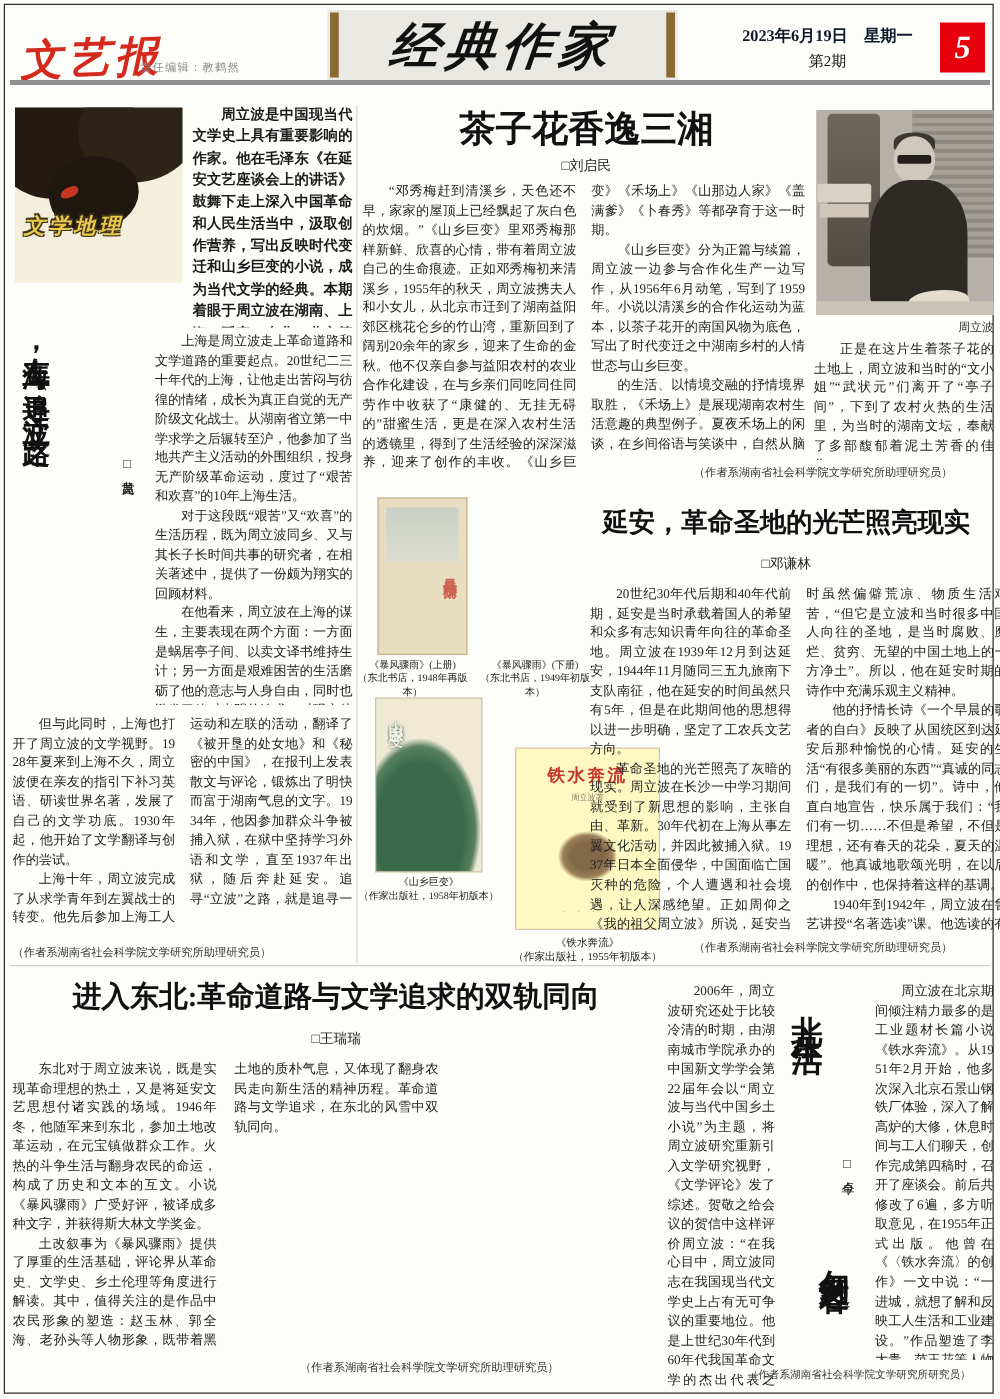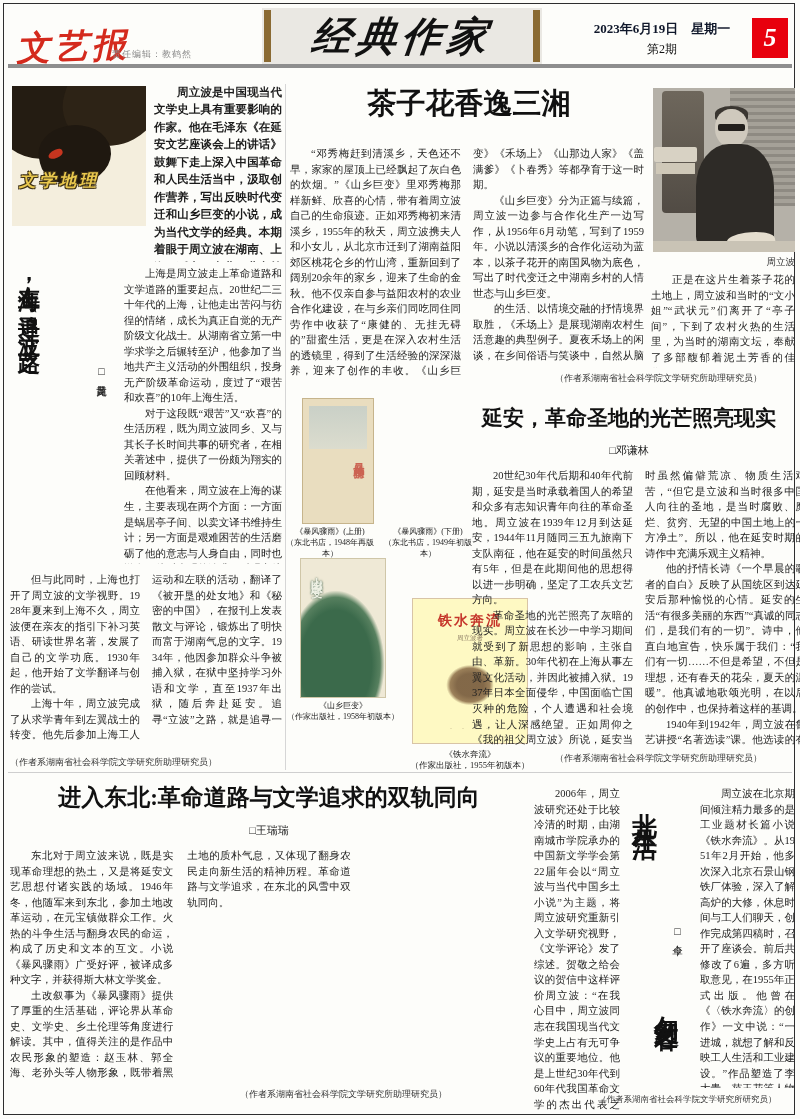--- a/index.html
+++ b/index.html
@@ -109,20 +109,21 @@
       <i class="art-red"></i>
       <span class="art-label">文学地理</span>
     </div>
     <div class="introtext jt">周立波是中国现当代文学史上具有重要影响的作家。他在毛泽东《在延安文艺座谈会上的讲话》鼓舞下走上深入中国革命和人民生活当中，汲取创作营养，写出反映时代变迁和山乡巨变的小说，成为当代文学的经典。本期着眼于周立波在湖南、上海、延安、东北、北京等生活、学习、工作、写作的地理空间，对相关研究成果进行简要的学术梳理，进一步认识一位为人民写作的作家的成长之路。感谢学者卓今为本期从策划到组稿所做的努力。</div>
 
   </div>
 
   <div class="abs vline" style="left:285px;top:84px;height:686px"></div>
 
   <div class="abs h-title" style="left:290px;top:84px;width:358px;font-size:29px">茶子花香逸三湘</div>
+  <div class="abs h-author" style="left:290px;top:125px;width:358px">□刘启民</div>
   <div class="abs body-txt jt cols2" style="left:290px;top:146px;width:354px;height:242px">
     <p>“邓秀梅赶到清溪乡，天色还不早，家家的屋顶上已经飘起了灰白色的炊烟。”《山乡巨变》里邓秀梅那样新鲜、欣喜的心情，带有着周立波自己的生命痕迹。正如邓秀梅初来清溪乡，1955年的秋天，周立波携夫人和小女儿，从北京市迁到了湖南益阳郊区桃花仑乡的竹山湾，重新回到了阔别20余年的家乡，迎来了生命的金秋。他不仅亲自参与益阳农村的农业合作化建设，在与乡亲们同吃同住同劳作中收获了“康健的、无挂无碍的”甜蜜生活，更是在深入农村生活的透镜里，得到了生活经验的深深滋养，迎来了创作的丰收。《山乡巨变》《禾场上》《山那边人家》《盖满爹》《卜春秀》等都孕育于这一时期。</p>
     <p>《山乡巨变》分为正篇与续篇，周立波一边参与合作化生产一边写作，从1956年6月动笔，写到了1959年。小说以清溪乡的合作化运动为蓝本，以茶子花开的南国风物为底色，写出了时代变迁之中湖南乡村的人情世态与山乡巨变。</p>
     <p>的生活、以情境交融的抒情境界取胜，《禾场上》是展现湖南农村生活意趣的典型例子。夏夜禾场上的闲谈，在乡间俗语与笑谈中，自然从脑子里泛溢出来，那生命的气息为当时的文坛带来了清新的茶子花香。</p>
   </div>
   <div class="abs photo">
     <i class="ph-curtain"></i>
     <i class="ph-shelf"></i>
     <i class="ph-books"></i>
     <i class="ph-hair"></i>

